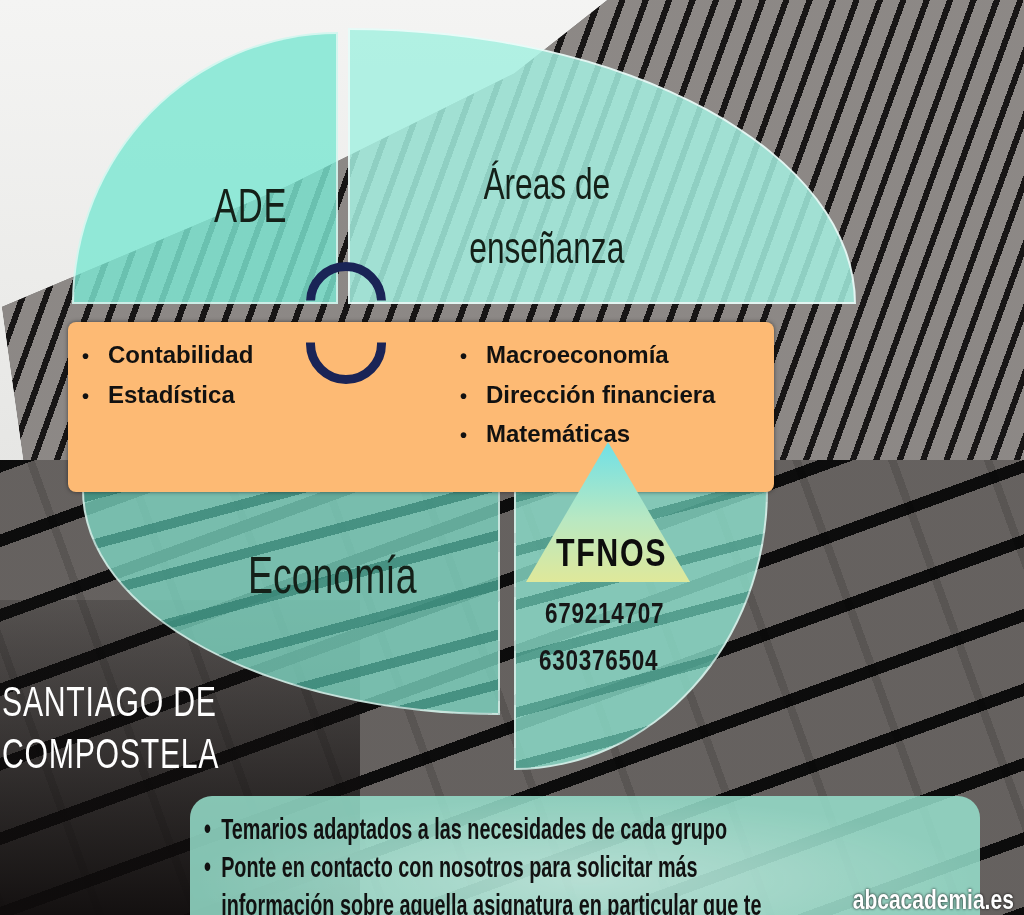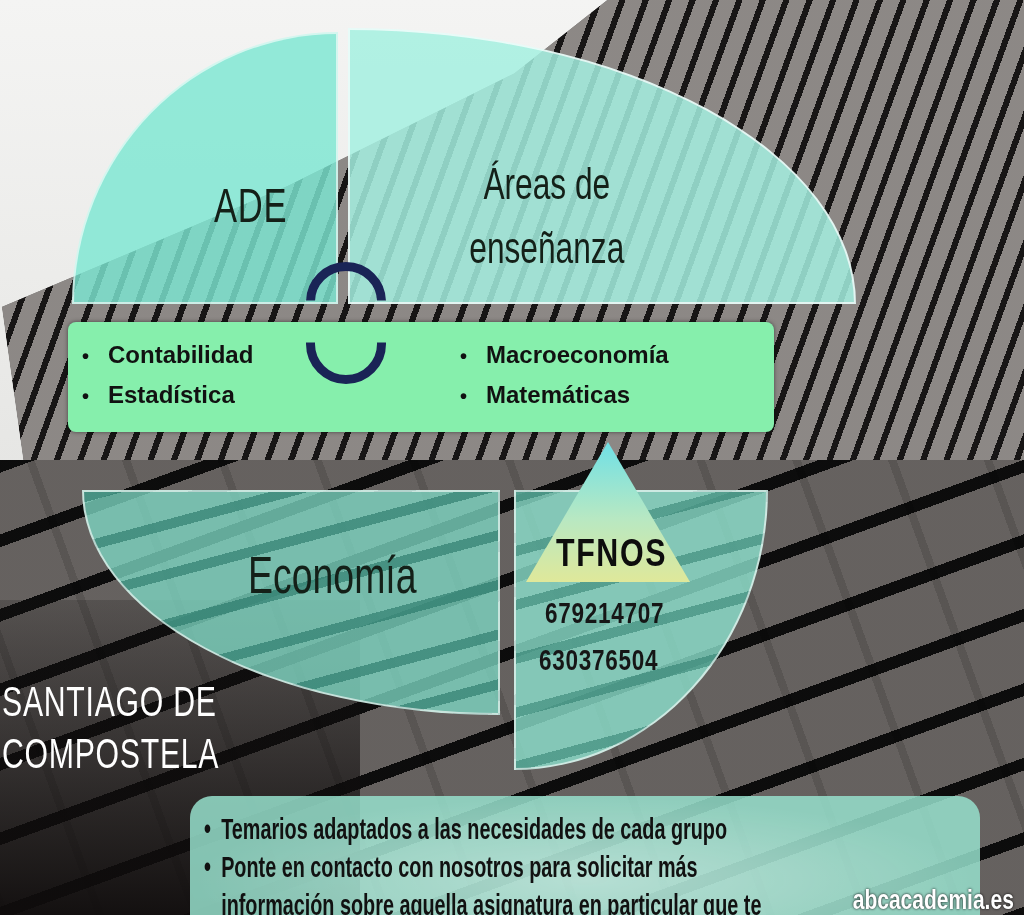--- a/index.html
+++ b/index.html
@@ -25,21 +25,21 @@
   .q-areas{position:absolute;left:348px;top:28px;width:508px;height:276px;border-top-right-radius:508px 276px;border:2px solid rgba(255,255,255,.7);box-sizing:border-box;background:rgba(165,240,225,.85);}
   .q-eco{position:absolute;left:82px;top:490px;width:418px;height:225px;border-bottom-left-radius:418px 225px;background:rgba(125,215,195,.78);border:2px solid rgba(255,255,255,.6);box-sizing:border-box;
     background-image:repeating-linear-gradient(165deg, rgba(30,110,95,.55) 0 10px, transparent 10px 48px);}
   .q-tel{position:absolute;left:514px;top:490px;width:254px;height:280px;border-bottom-right-radius:254px 280px;background:rgba(140,225,205,.8);border:2px solid rgba(255,255,255,.6);box-sizing:border-box;
     background-image:repeating-linear-gradient(165deg, rgba(30,110,95,.45) 0 10px, transparent 10px 52px);}
   .cond{font-family:"Liberation Sans Narrow","Liberation Sans",sans-serif;}
   .label-ade{position:absolute;left:214px;top:178px;font-size:48px;color:#142018;transform:scaleX(.72);transform-origin:0 0;letter-spacing:1px;}
   .label-areas{position:absolute;left:446px;top:152px;font-size:44px;color:#142018;transform:scaleX(.72);transform-origin:0 0;line-height:64px;text-align:center;}
   .label-areas div{width:280px;}
   .label-eco{position:absolute;left:248px;top:545px;font-size:52px;color:#142018;transform:scaleX(.72);transform-origin:0 0;}
-  .white-box{position:absolute;left:68px;top:322px;width:706px;height:110px;background:#86efac;border-radius:8px;box-shadow:0 0 4px rgba(0,0,0,.5);}
+  .white-box{position:absolute;left:68px;top:322px;width:706px;height:170px;background:#fdba74;border-radius:8px;box-shadow:0 0 4px rgba(0,0,0,.5);}
   .col{position:absolute;top:14px;}
   .col.left{left:14px;}
   .col.right{left:392px;}
   .col ul{list-style:none;margin:0;padding:0;}
   .col li{font-size:24px;font-weight:bold;color:#111;line-height:37.5px;white-space:nowrap;}
   .col li .bullet{display:inline-block;width:26px;font-size:20px;}
   .arrow{position:absolute;width:80px;height:80px;border:9px solid #1a2456;box-sizing:border-box;border-radius:50%;}
   .arrow-top{left:306px;top:262px;clip-path:inset(0 0 52% 0);}
   .arrow-bottom{left:306px;top:304px;clip-path:inset(48% 0 0 0);}
   .tri-fill{position:absolute;left:526px;top:442px;width:164px;height:140px;clip-path:polygon(50% 0,100% 100%,0 100%);background:linear-gradient(180deg,#6fe0e6 0%,#b8e8c2 55%,#dfe89a 100%);}
@@ -80,20 +80,21 @@
 <div class="white-box">
   <div class="col left">
     <ul>
       <li><span class="bullet">•</span><span>Contabilidad</span></li>
       <li><span class="bullet">•</span><span>Estadística</span></li>
     </ul>
   </div>
   <div class="col right">
     <ul>
       <li><span class="bullet">•</span><span>Macroeconomía</span></li>
+      <li><span class="bullet">•</span><span>Dirección financiera</span></li>
       <li><span class="bullet">•</span><span>Matemáticas</span></li>
     </ul>
   </div>
 </div>
 
 <div class="arrow arrow-top"></div>
 <div class="arrow arrow-bottom"></div>
 
 <div class="tri-fill"></div>
 <div class="tfnos">TFNOS</div>

